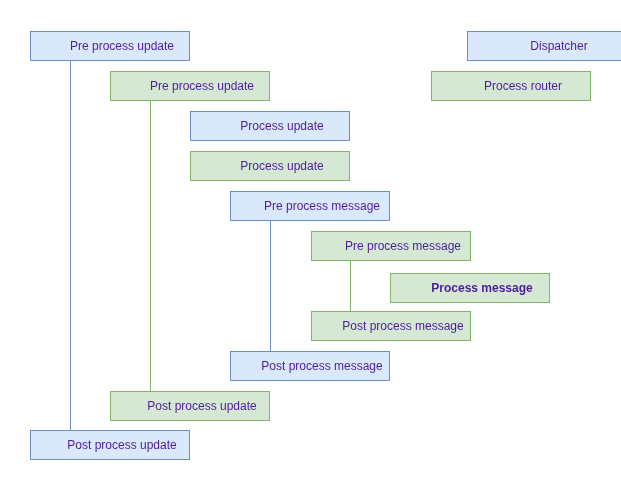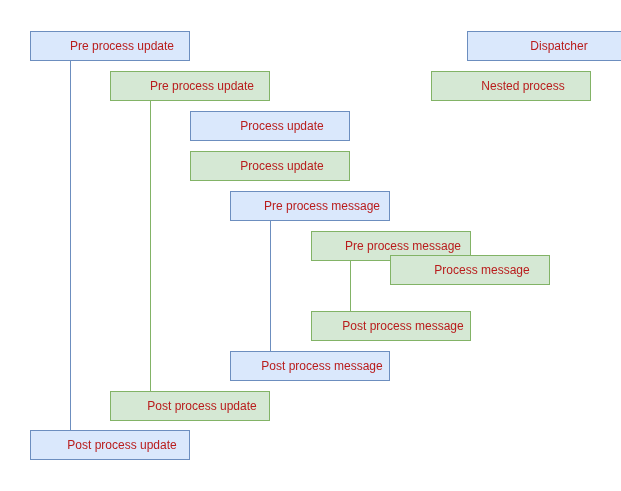--- a/index.html
+++ b/index.html
@@ -14,21 +14,21 @@
   }
   .node {
     position: absolute;
     box-sizing: border-box;
     border: 1px solid #000;
     display: flex;
     align-items: center;
     justify-content: center;
     font-size: 12px;
     line-height: 1;
-    color: #b91c1c;
+    color: #4c1d95;
     white-space: nowrap;
     text-align: center;
     padding-left: 24px;
   }
   .node.dispatcher {
     background: var(--dispatcher-fill);
     border-color: var(--dispatcher-border);
   }
   .node.router {
     background: var(--router-fill);
@@ -51,23 +51,23 @@
       <div class="connector dispatcher" style="left: 270px; top: 221px; height: 130px;"></div>
       <div class="connector router" style="left: 350px; top: 261px; height: 50px;"></div>
     </div>
   <div id="nodes">
       <div class="node dispatcher" style="left: 30px; top: 31px; width: 160px; height: 30px;">Pre process update</div>
       <div class="node router" style="left: 110px; top: 71px; width: 160px; height: 30px;">Pre process update</div>
       <div class="node dispatcher" style="left: 190px; top: 111px; width: 160px; height: 30px;">Process update</div>
       <div class="node router" style="left: 190px; top: 151px; width: 160px; height: 30px;">Process update</div>
       <div class="node dispatcher" style="left: 230px; top: 191px; width: 160px; height: 30px;">Pre process message</div>
       <div class="node router" style="left: 311px; top: 231px; width: 160px; height: 30px;">Pre process message</div>
-      <div class="node router" style="left: 390px; top: 255px; width: 160px; height: 30px;">Process message</div>
+      <div class="node router" style="left: 390px; top: 273px; width: 160px; height: 30px; font-weight: bold;">Process message</div>
       <div class="node router" style="left: 311px; top: 311px; width: 160px; height: 30px;">Post process message</div>
       <div class="node dispatcher" style="left: 230px; top: 351px; width: 160px; height: 30px;">Post process message</div>
       <div class="node router" style="left: 110px; top: 391px; width: 160px; height: 30px;">Post process update</div>
       <div class="node dispatcher" style="left: 30px; top: 430px; width: 160px; height: 30px;">Post process update</div>
     </div>
   <div id="legend">
       <div class="node dispatcher" style="left: 431px; top: 31px; width: 160px; height: 30px; margin-left: 36px;">Dispatcher</div>
-      <div class="node router" style="left: 431px; top: 71px; width: 160px; height: 30px;">Nested process</div>
+      <div class="node router" style="left: 431px; top: 71px; width: 160px; height: 30px;">Process router</div>
     </div>
 </div>
 
 </body></html>

